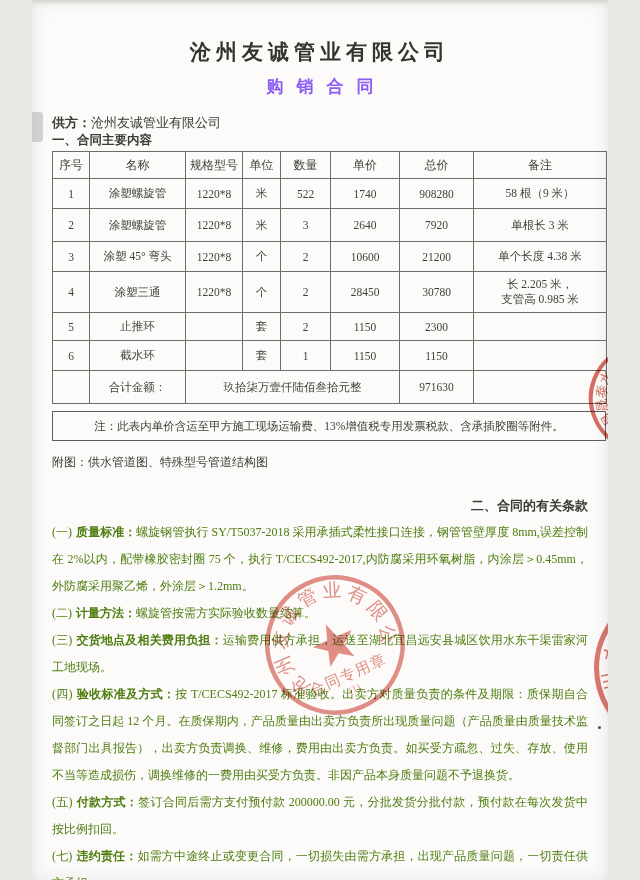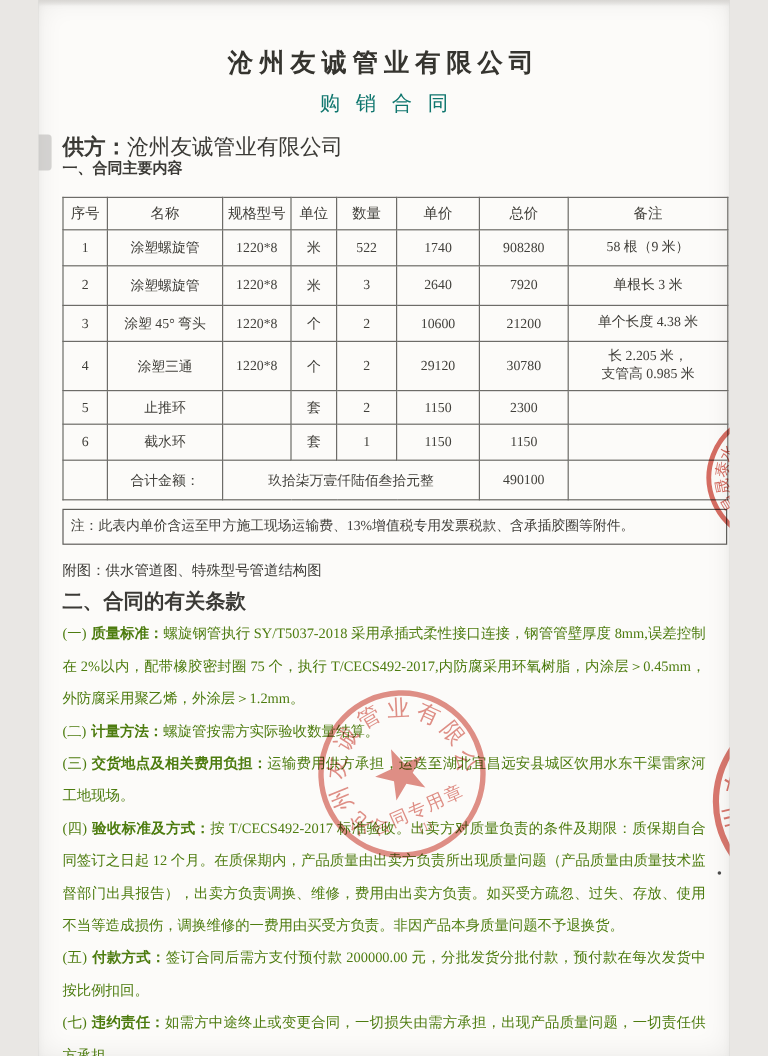--- a/index.html
+++ b/index.html
@@ -12,55 +12,55 @@
     font-family:"Liberation Serif","DejaVu Serif",serif;
     color:#3b3a36;
     box-shadow:inset 0 0 22px rgba(0,0,0,.07), inset 0 3px 6px rgba(0,0,0,.05);
   }
   .content{padding:42px 20px 0 20px;}
   .title-company{
     text-align:center;font-size:21px;font-weight:bold;
     letter-spacing:5px;line-height:21px;color:#35342f;
   }
   .title-doc{
-    text-align:center;font-size:17px;font-weight:normal;
-    letter-spacing:13px;line-height:17px;margin-top:15px;color:#0f766e;
+    text-align:center;font-size:17px;font-weight:bold;
+    letter-spacing:13px;line-height:17px;margin-top:15px;color:#8b5cf6;
     text-indent:13px;
   }
   .info-row{display:flex;justify-content:space-between;margin-top:12px;}
-  .parties{margin-top:8px;font-size:18px;}
+  .parties{margin-top:8px;font-size:13px;}
   .party-line{line-height:15px;}
   .party-line + .party-line{margin-top:15px;}
   .party-label{font-weight:bold;}
   .meta{font-size:12px;width:212px;}
   .meta-line{line-height:20px;white-space:nowrap;}
   .sec-heading{font-size:12.5px;font-weight:bold;margin-top:2px;line-height:16px;}
   table.items{
     border-collapse:collapse;table-layout:fixed;
-    width:554px;margin-top:16px;
+    width:554px;margin-top:3px;
     font-size:11.5px;color:#403f3a;
   }
   table.items th,table.items td{
     border:1px solid #6d6c68;
     text-align:center;vertical-align:middle;
     padding:0 2px;overflow:hidden;
   }
   table.items th{font-weight:normal;font-size:12px;height:26px;}
   tr.rh1 td{height:29px;} tr.rh2 td{height:32px;} tr.rh3 td{height:29px;}
   tr.rh4 td{height:40px;} tr.rh5 td{height:27px;} tr.rh6 td{height:29px;}
   tr.rtotal td{height:32px;}
   td.remark{white-space:pre-line;line-height:15px;}
   .note-box{
     width:540px;margin-top:7px;
     border:1px solid #5f5e5a;
     font-size:11.5px;line-height:16px;
-    padding:6px 6px;color:#403f3a;
+    padding:6px 6px;color:#403f3a;text-align:center;
   }
   .attachment{font-size:12px;margin-top:14px;line-height:15px;}
-  .sec2-heading{font-size:17px;font-weight:bold;margin-top:11px;line-height:16px;}
+  .sec2-heading{font-size:13px;font-weight:bold;margin-top:28px;line-height:16px;text-align:right;}
   .clauses{margin-top:5px;}
   .clauses p{
     margin:0;font-size:12px;line-height:27px;
     text-align:justify;color:#4d7c0f;
   }
   .clause-prefix{margin-right:4px;}
   .clause-title{font-weight:bold;}
   
   .stamp{
     position:absolute;pointer-events:none;
@@ -161,21 +161,21 @@
           <td>10600</td>
           <td>21200</td>
           <td class="remark">单个长度 4.38 米</td>
         </tr>
         <tr class="rh4">
           <td>4</td>
           <td>涂塑三通</td>
           <td>1220*8</td>
           <td>个</td>
           <td>2</td>
-          <td>29120</td>
+          <td>28450</td>
           <td>30780</td>
           <td class="remark">长 2.205 米，
 支管高 0.985 米</td>
         </tr>
         <tr class="rh5">
           <td>5</td>
           <td>止推环</td>
           <td></td>
           <td>套</td>
           <td>2</td>
@@ -190,21 +190,21 @@
           <td>套</td>
           <td>1</td>
           <td>1150</td>
           <td>1150</td>
           <td class="remark"></td>
         </tr>
         <tr class="rtotal">
           <td></td>
           <td>合计金额：</td>
           <td colspan="4">玖拾柒万壹仟陆佰叁拾元整</td>
-          <td>490100</td>
+          <td>971630</td>
           <td></td>
         </tr>
       </tbody>
     </table>
 
     <div class="note-box">注：此表内单价含运至甲方施工现场运输费、13%增值税专用发票税款、含承插胶圈等附件。</div>
 
     <div class="attachment">附图：供水管道图、特殊型号管道结构图</div>
 
     <div class="sec2-heading">二、合同的有关条款</div>

